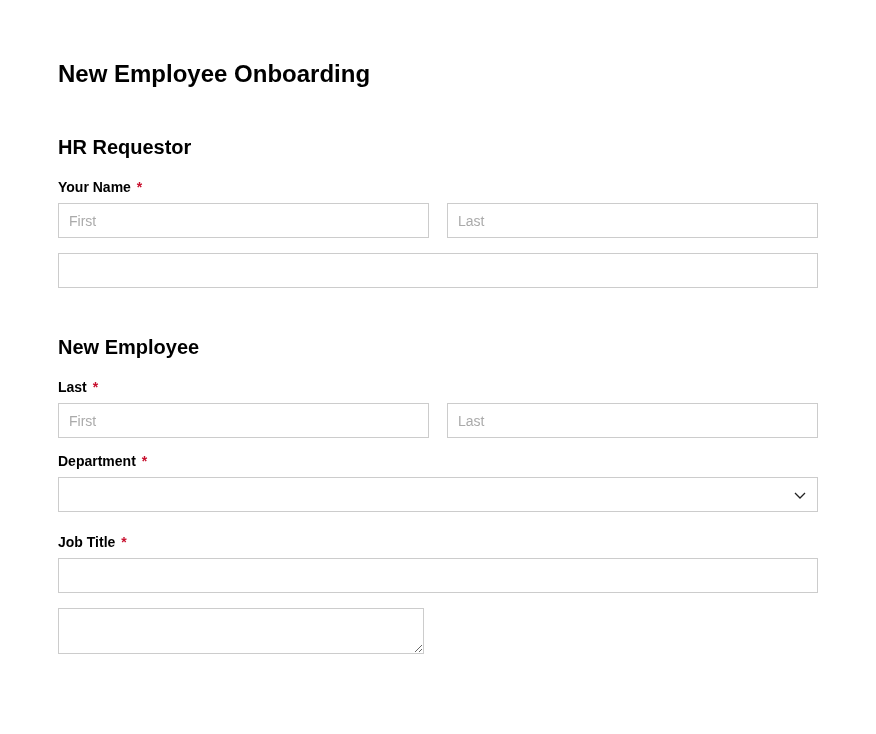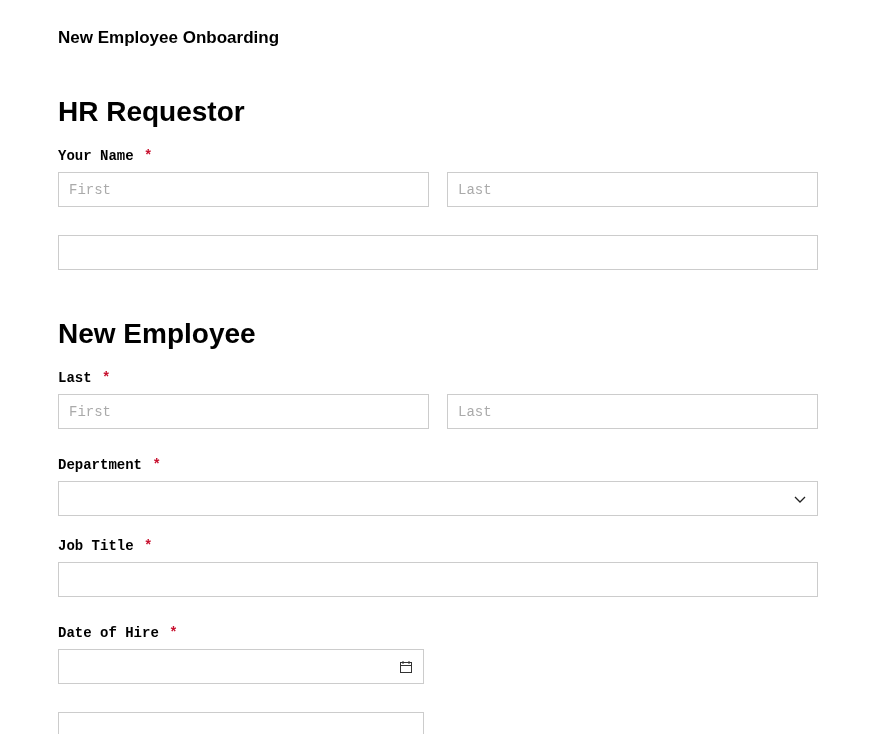--- a/index.html
+++ b/index.html
@@ -3,37 +3,37 @@
   <meta charset="utf-8">
   <style>
     * { box-sizing: border-box; margin: 0; padding: 0; }
     body {
       font-family: 'Segoe UI', Arial, sans-serif;
       background: #fff;
       padding: 28px 58px;
       color: #000;
     }
     .page-title {
-      font-size: 17px;
+      font-size: 24px;
       font-weight: 700;
       font-stretch: condensed;
       margin-bottom: 48px;
+      margin-top: 32px;
     }
     .section-title {
-      font-size: 28px;
+      font-size: 20px;
       font-weight: 700;
       font-stretch: condensed;
       margin-bottom: 20px;
     }
     .section {
       margin-bottom: 48px;
     }
     .field {
-      margin-bottom: 28px;
-      font-family: Liberation Mono, monospace;
+      margin-bottom: 15px;
     }
     .field-label {
       font-size: 14px;
       font-weight: 700;
       font-stretch: condensed;
       margin-bottom: 8px;
       display: block;
     }
     .required {
       color: #c8102e;
@@ -169,34 +169,17 @@
       <div class="col">
         <label class="field-label">
           <span>Job Title</span>
           <span class="required">*</span>
         </label>
         <input type="text" style="">
       </div>
     </div>
   </div>
 
-  <div class="field">
-    <label class="field-label">
-      <span>Date of Hire</span>
-      <span class="required">*</span>
-    </label>
-    <div class="date-input">
-      <span class="date-value"></span>
-      <span class="calendar-ico">
-        <svg viewBox="0 0 14 14" width="14" height="14">
-          <rect x="1.5" y="2.5" width="11" height="10" fill="none" stroke="#333" stroke-width="1"></rect>
-          <line x1="1.5" y1="5.5" x2="12.5" y2="5.5" stroke="#333" stroke-width="1"></line>
-          <line x1="4" y1="1" x2="4" y2="4" stroke="#333" stroke-width="1"></line>
-          <line x1="10" y1="1" x2="10" y2="4" stroke="#333" stroke-width="1"></line>
-        </svg>
-      </span>
-    </div>
-  </div>
 
   <div class="field">
     <textarea style=""></textarea>
   </div>
 </div>
 
 </body></html>

